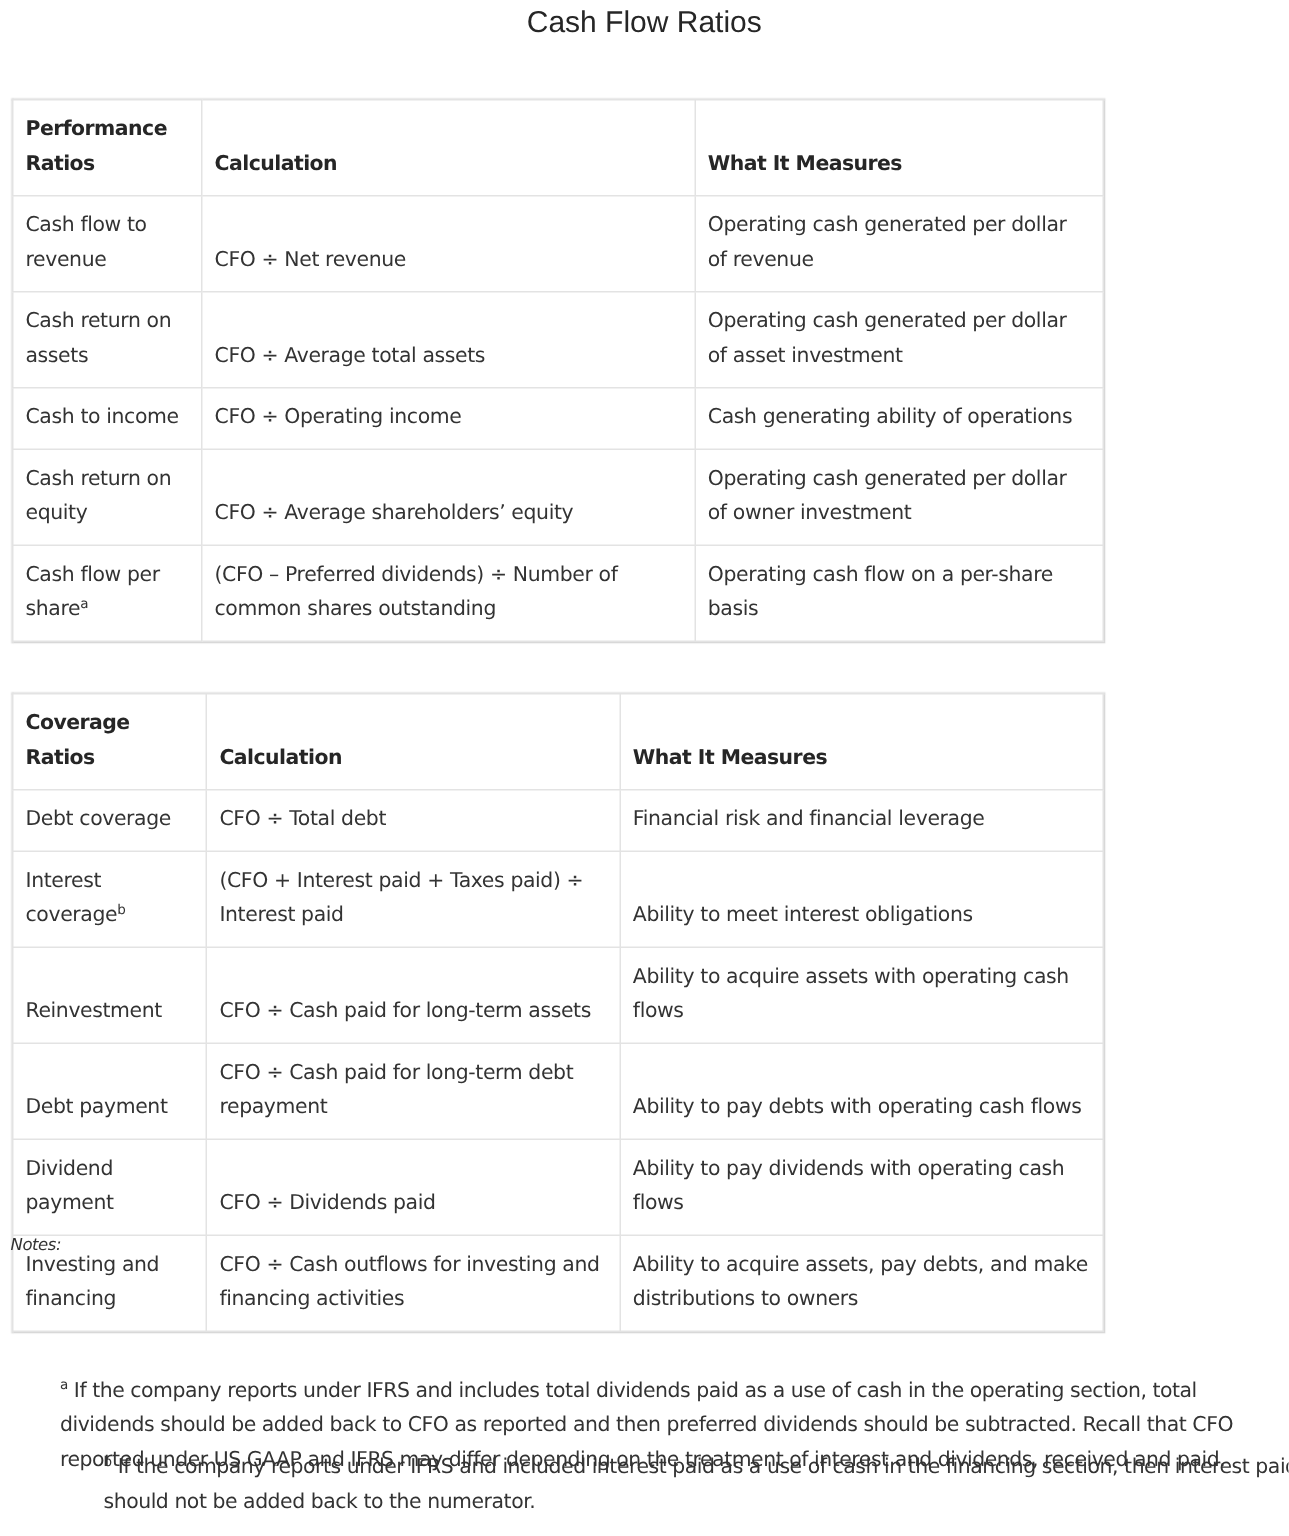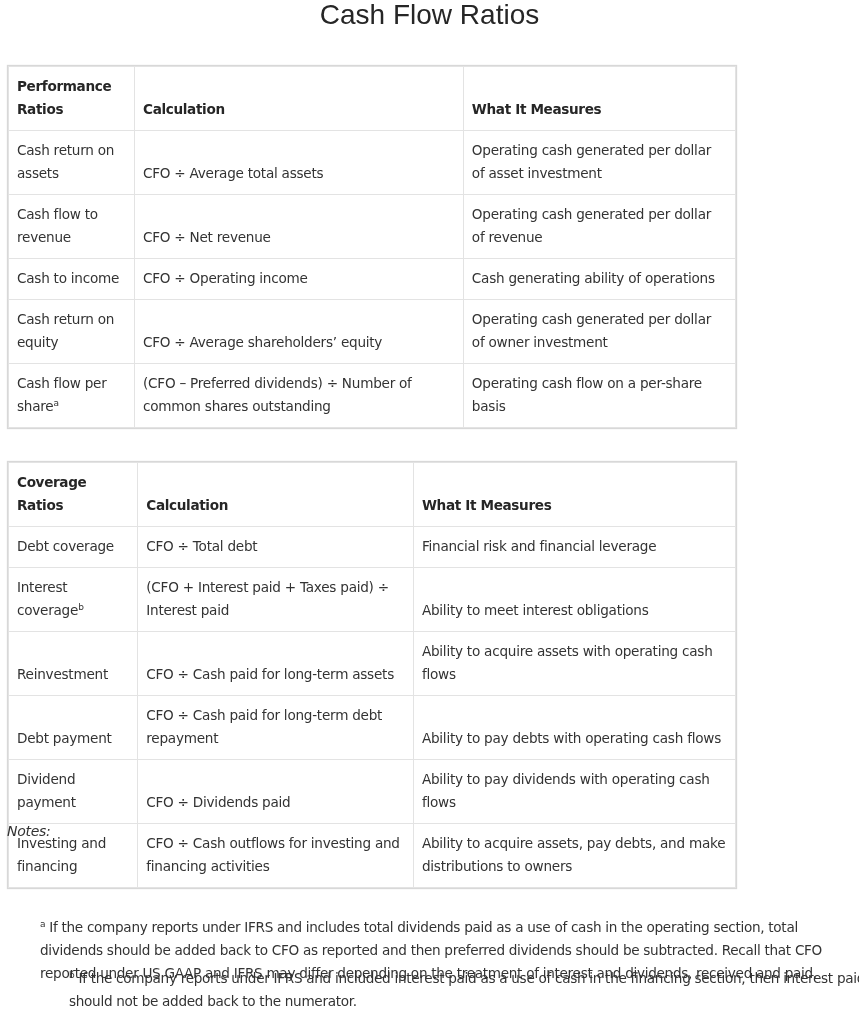--- a/index.html
+++ b/index.html
@@ -15,21 +15,21 @@
       font-family: "Liberation Sans", "DejaVu Sans", sans-serif;
       color: #333333;
     }
     .page-title {
       position: absolute;
       top: 0;
       left: 0;
       width: 859px;
       text-align: center;
       font-family: "Liberation Sans", sans-serif;
-      font-size: 28px;
+      font-size: 20px;
       line-height: 30px;
       color: #262626;
       margin: 0;
       font-weight: normal;
     }
     table.ratios {
       position: absolute;
       left: 8px;
       width: 728px;
       border-collapse: collapse;
@@ -65,21 +65,21 @@
       font-size: 9px;
       line-height: 0;
       vertical-align: 5px;
     }
     .notes-label {
       position: absolute;
       left: 7px;
       top: 823px;
       font-family: "DejaVu Sans", sans-serif;
       font-style: italic;
-      font-size: 14px;
+      font-size: 11px;
       color: #333333;
       letter-spacing: -0.3px;
     }
     .footnote {
       position: absolute;
       left: 40px;
       width: 810px;
       font-family: "DejaVu Sans", sans-serif;
       font-size: 13.6px;
       line-height: 23px;
@@ -104,28 +104,28 @@
     </colgroup>
   <thead>
     <tr>
       <th>Performance Ratios</th>
       <th>Calculation</th>
       <th>What It Measures</th>
     </tr>
   </thead>
   <tbody>
     <tr>
+      <td><span>Cash flow to revenue</span></td>
+      <td>CFO ÷ Net revenue</td>
+      <td>Operating cash generated per dollar of revenue</td>
+    </tr>
+    <tr>
       <td><span>Cash return on assets</span></td>
       <td>CFO ÷ Average total assets</td>
       <td>Operating cash generated per dollar of asset investment</td>
-    </tr>
-    <tr>
-      <td><span>Cash flow to revenue</span></td>
-      <td>CFO ÷ Net revenue</td>
-      <td>Operating cash generated per dollar of revenue</td>
     </tr>
     <tr>
       <td><span>Cash to income</span></td>
       <td>CFO ÷ Operating income</td>
       <td>Cash generating ability of operations</td>
     </tr>
     <tr>
       <td><span>Cash return on equity</span></td>
       <td>CFO ÷ Average shareholders’ equity</td>
       <td>Operating cash generated per dollar of owner investment</td>

